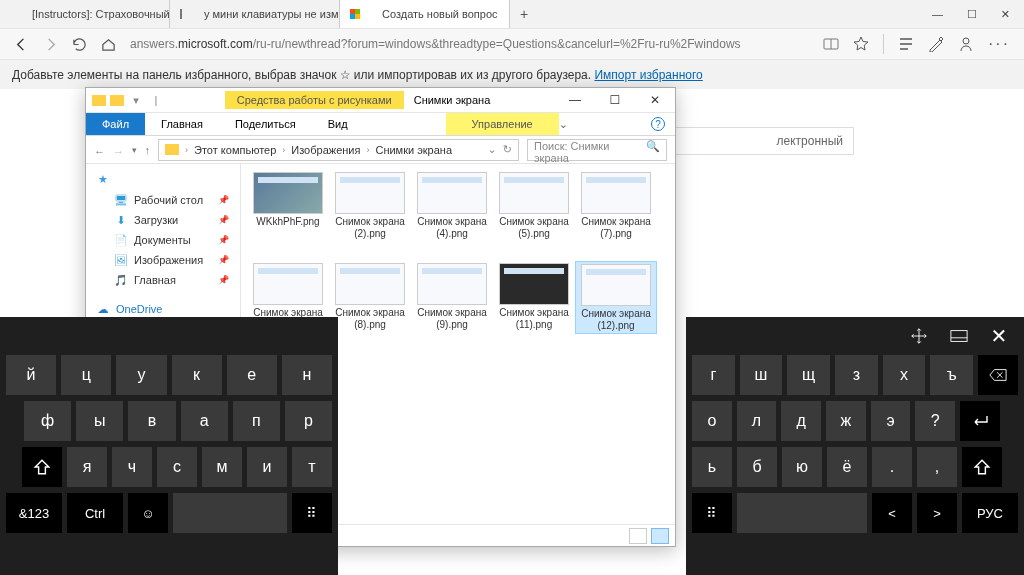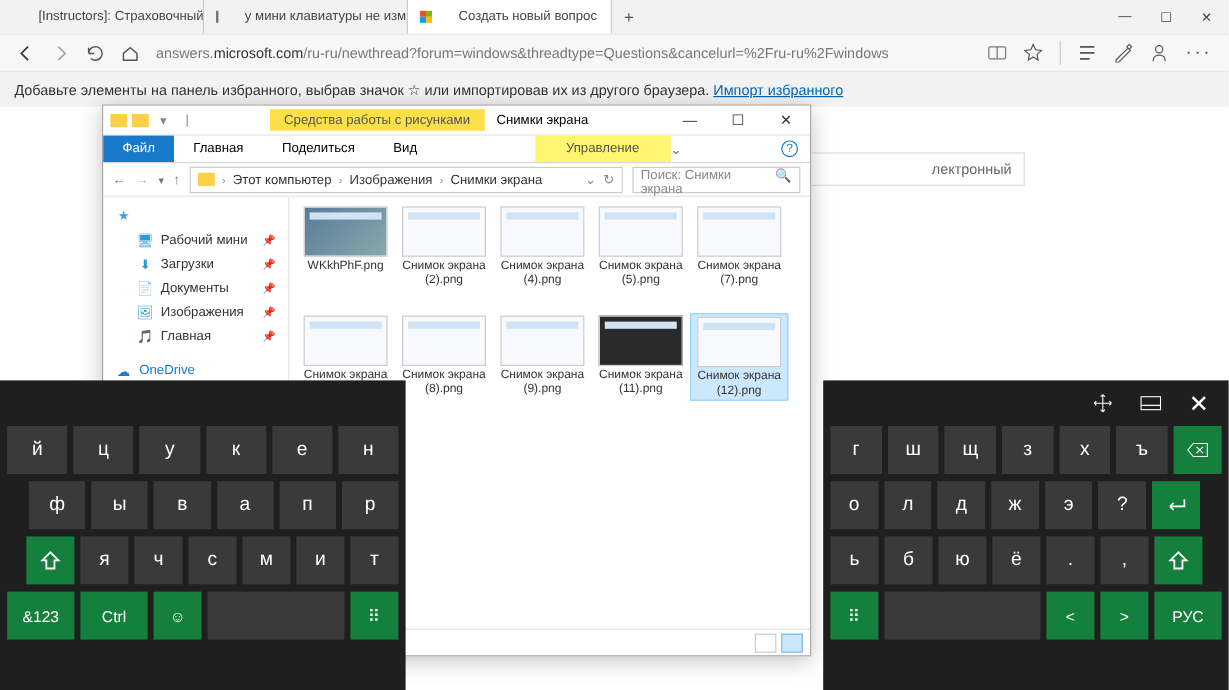--- a/index.html
+++ b/index.html
@@ -63,21 +63,21 @@
 .kbd { position: absolute; bottom: 0; height: 258px; background: #1f1f1f; display: flex; }
 .kbd.left { left: 0; width: 338px; }
 .kbd.right { right: 0; width: 338px; }
 .kbd-inner { width: 100%; display: flex; flex-direction: column; }
 .tools { height: 38px; display: flex; justify-content: flex-end; align-items: center; gap: 18px; padding: 0 14px; color: #fff; }
 .tools span { width: 22px; height: 22px; display: inline-flex; align-items: center; justify-content: center; font-size: 18px; }
 .rows { flex: 1; display: flex; flex-direction: column; gap: 6px; padding: 0 6px 6px; }
 .row { display: flex; gap: 5px; }
 .key { background: #3a3a3a; color: #fff; flex: 1; height: 40px; display: flex; align-items: center; justify-content: center; }
 .row:nth-child(4) .key { font-size: 13px; }
-.key.dim { background: #15803d; }
+.key.dim { background: #000000; }
 .key.k6 { flex: 0 0 56px; font-size: 12px; }
 .key.k4 { flex: 0 0 40px; }
 .key svg, .tools svg { width: 18px; height: 18px; }
 .row.r2 { padding-left: 18px; }
 .row.r3 { padding-left: 16px; }
 .left .row.r1 { padding-left: 0; }
 .right .row.r3 { padding-left: 0; padding-right: 16px; }
 .right .row.r2 { padding-left: 0; padding-right: 18px; }
 .right .row.r1 { padding-left: 0; }
 
@@ -214,21 +214,21 @@
       </div>
   </div>
   <div class="ex-body">
     <div class="side">
       <div class="hdr">
           <span class="ic" style="color:#3e9ae8">★</span>
         </div>
       <div id="side-items">
           <div class="item">
             <span class="ic" style="color:#2e9ad6">🖥</span>
-            <span>Рабочий мини</span>
+            <span>Рабочий стол</span>
             <span style="margin-left:auto;color:#5aa0d8;font-size:9px">📌</span>
           </div>
           <div class="item">
             <span class="ic" style="color:#2e9ad6">⬇</span>
             <span>Загрузки</span>
             <span style="margin-left:auto;color:#5aa0d8;font-size:9px">📌</span>
           </div>
           <div class="item">
             <span class="ic" style="color:#555">📄</span>
             <span>Документы</span>

